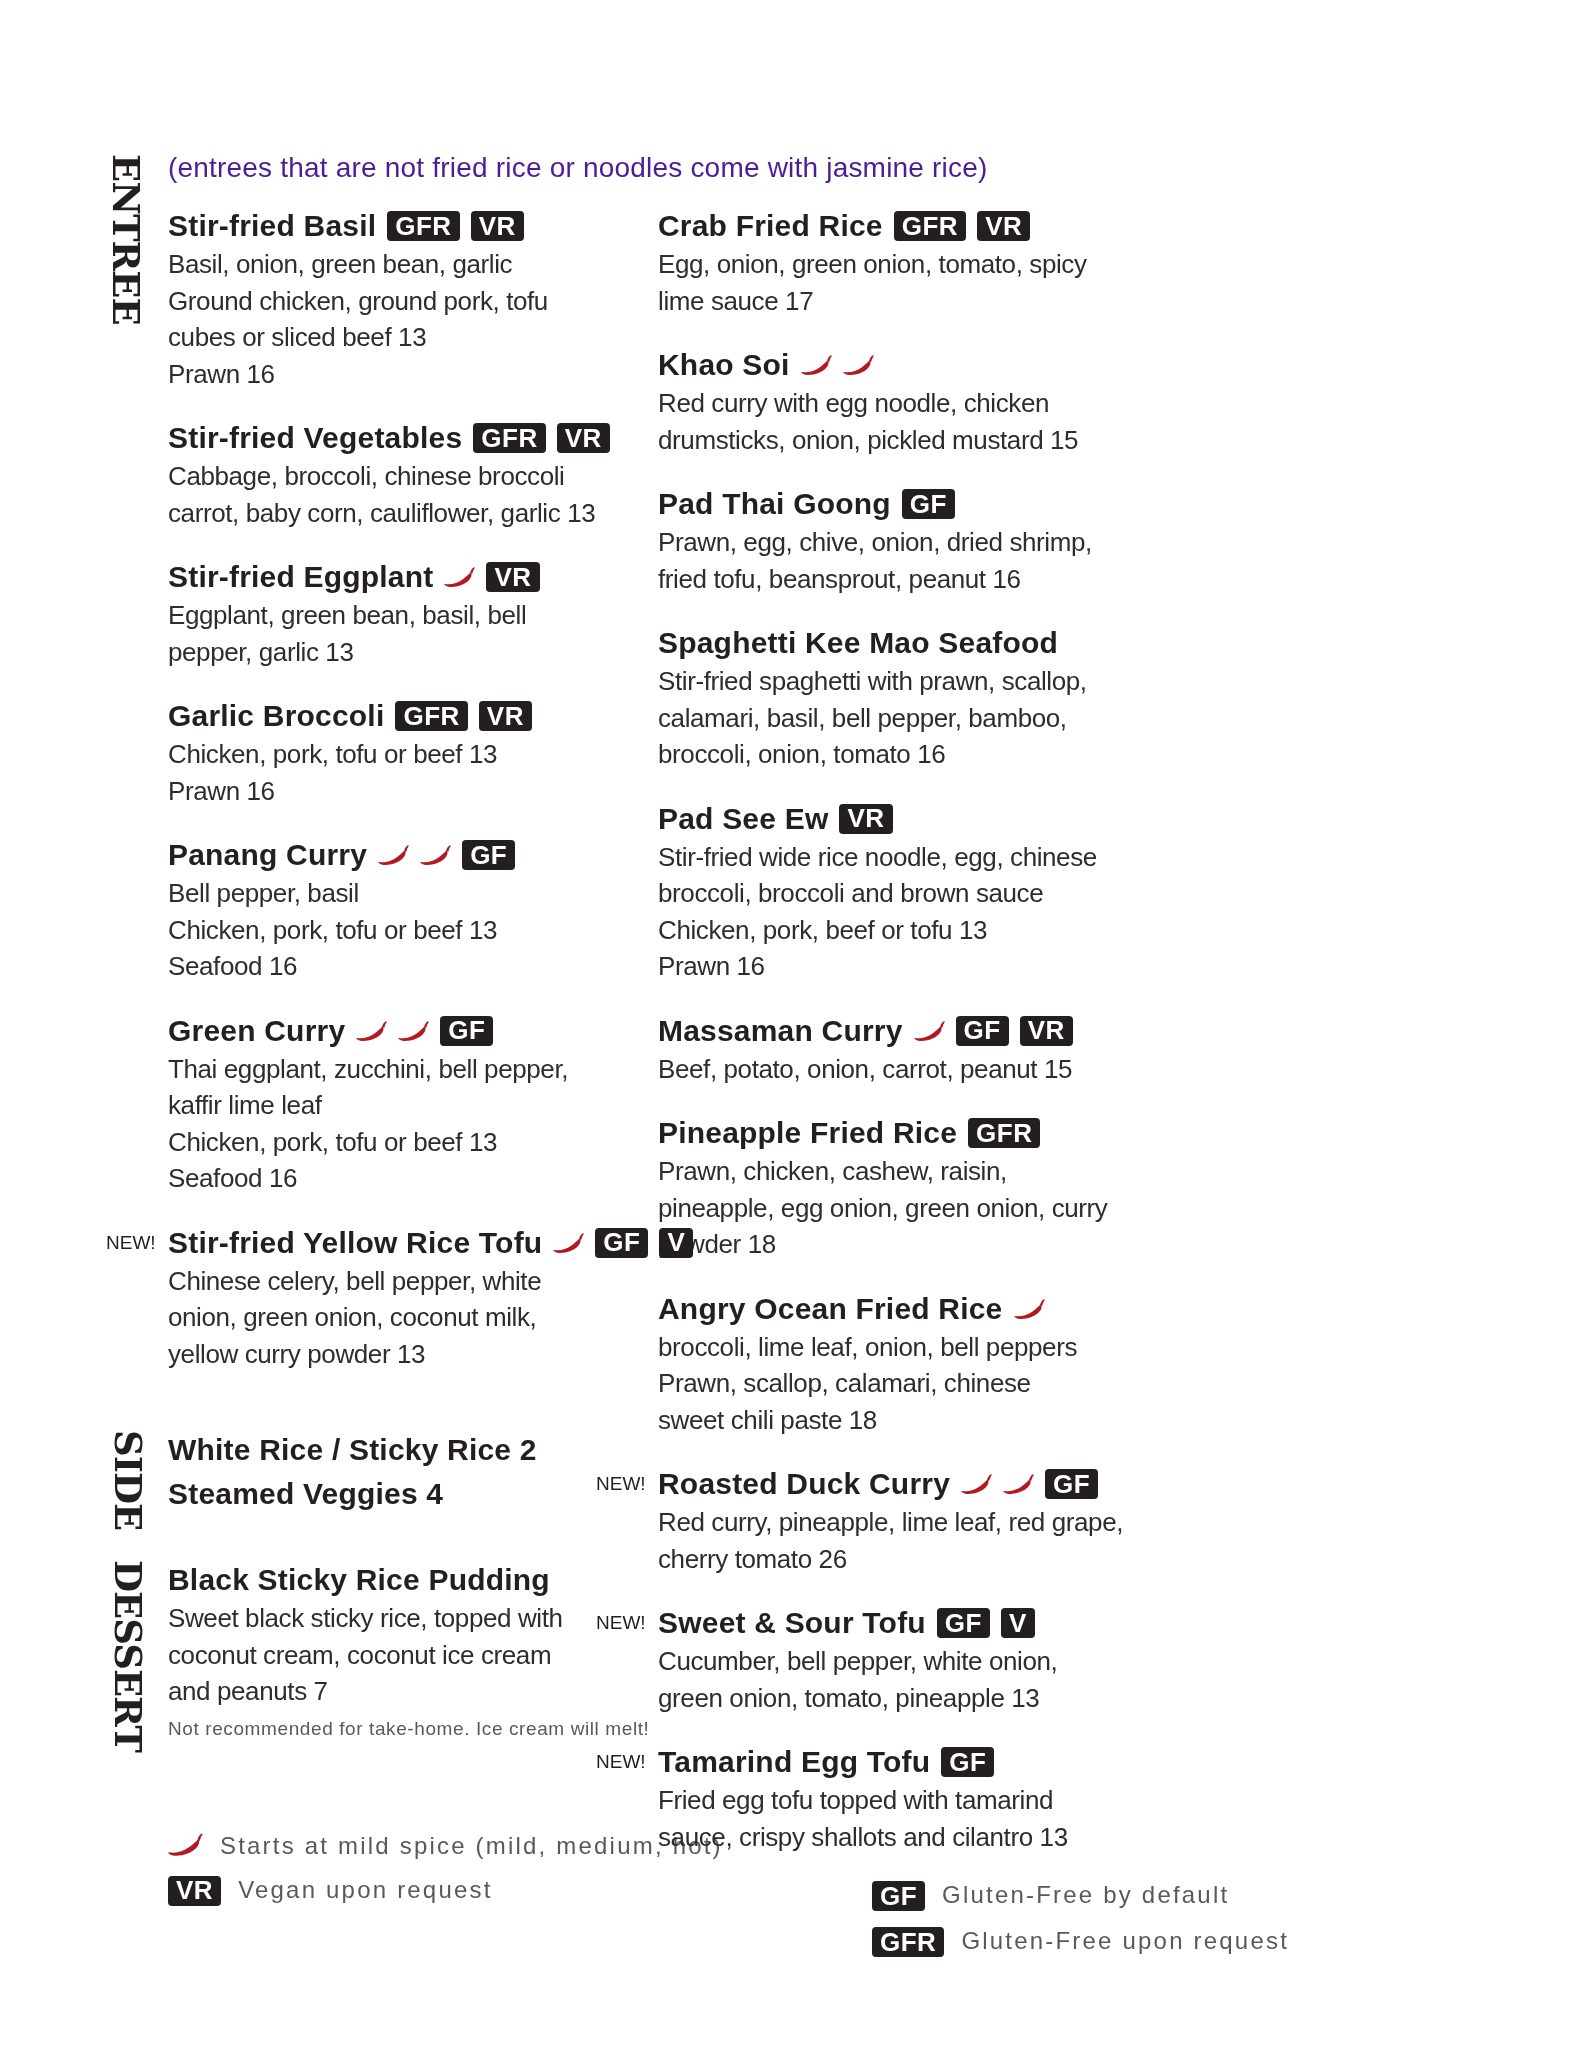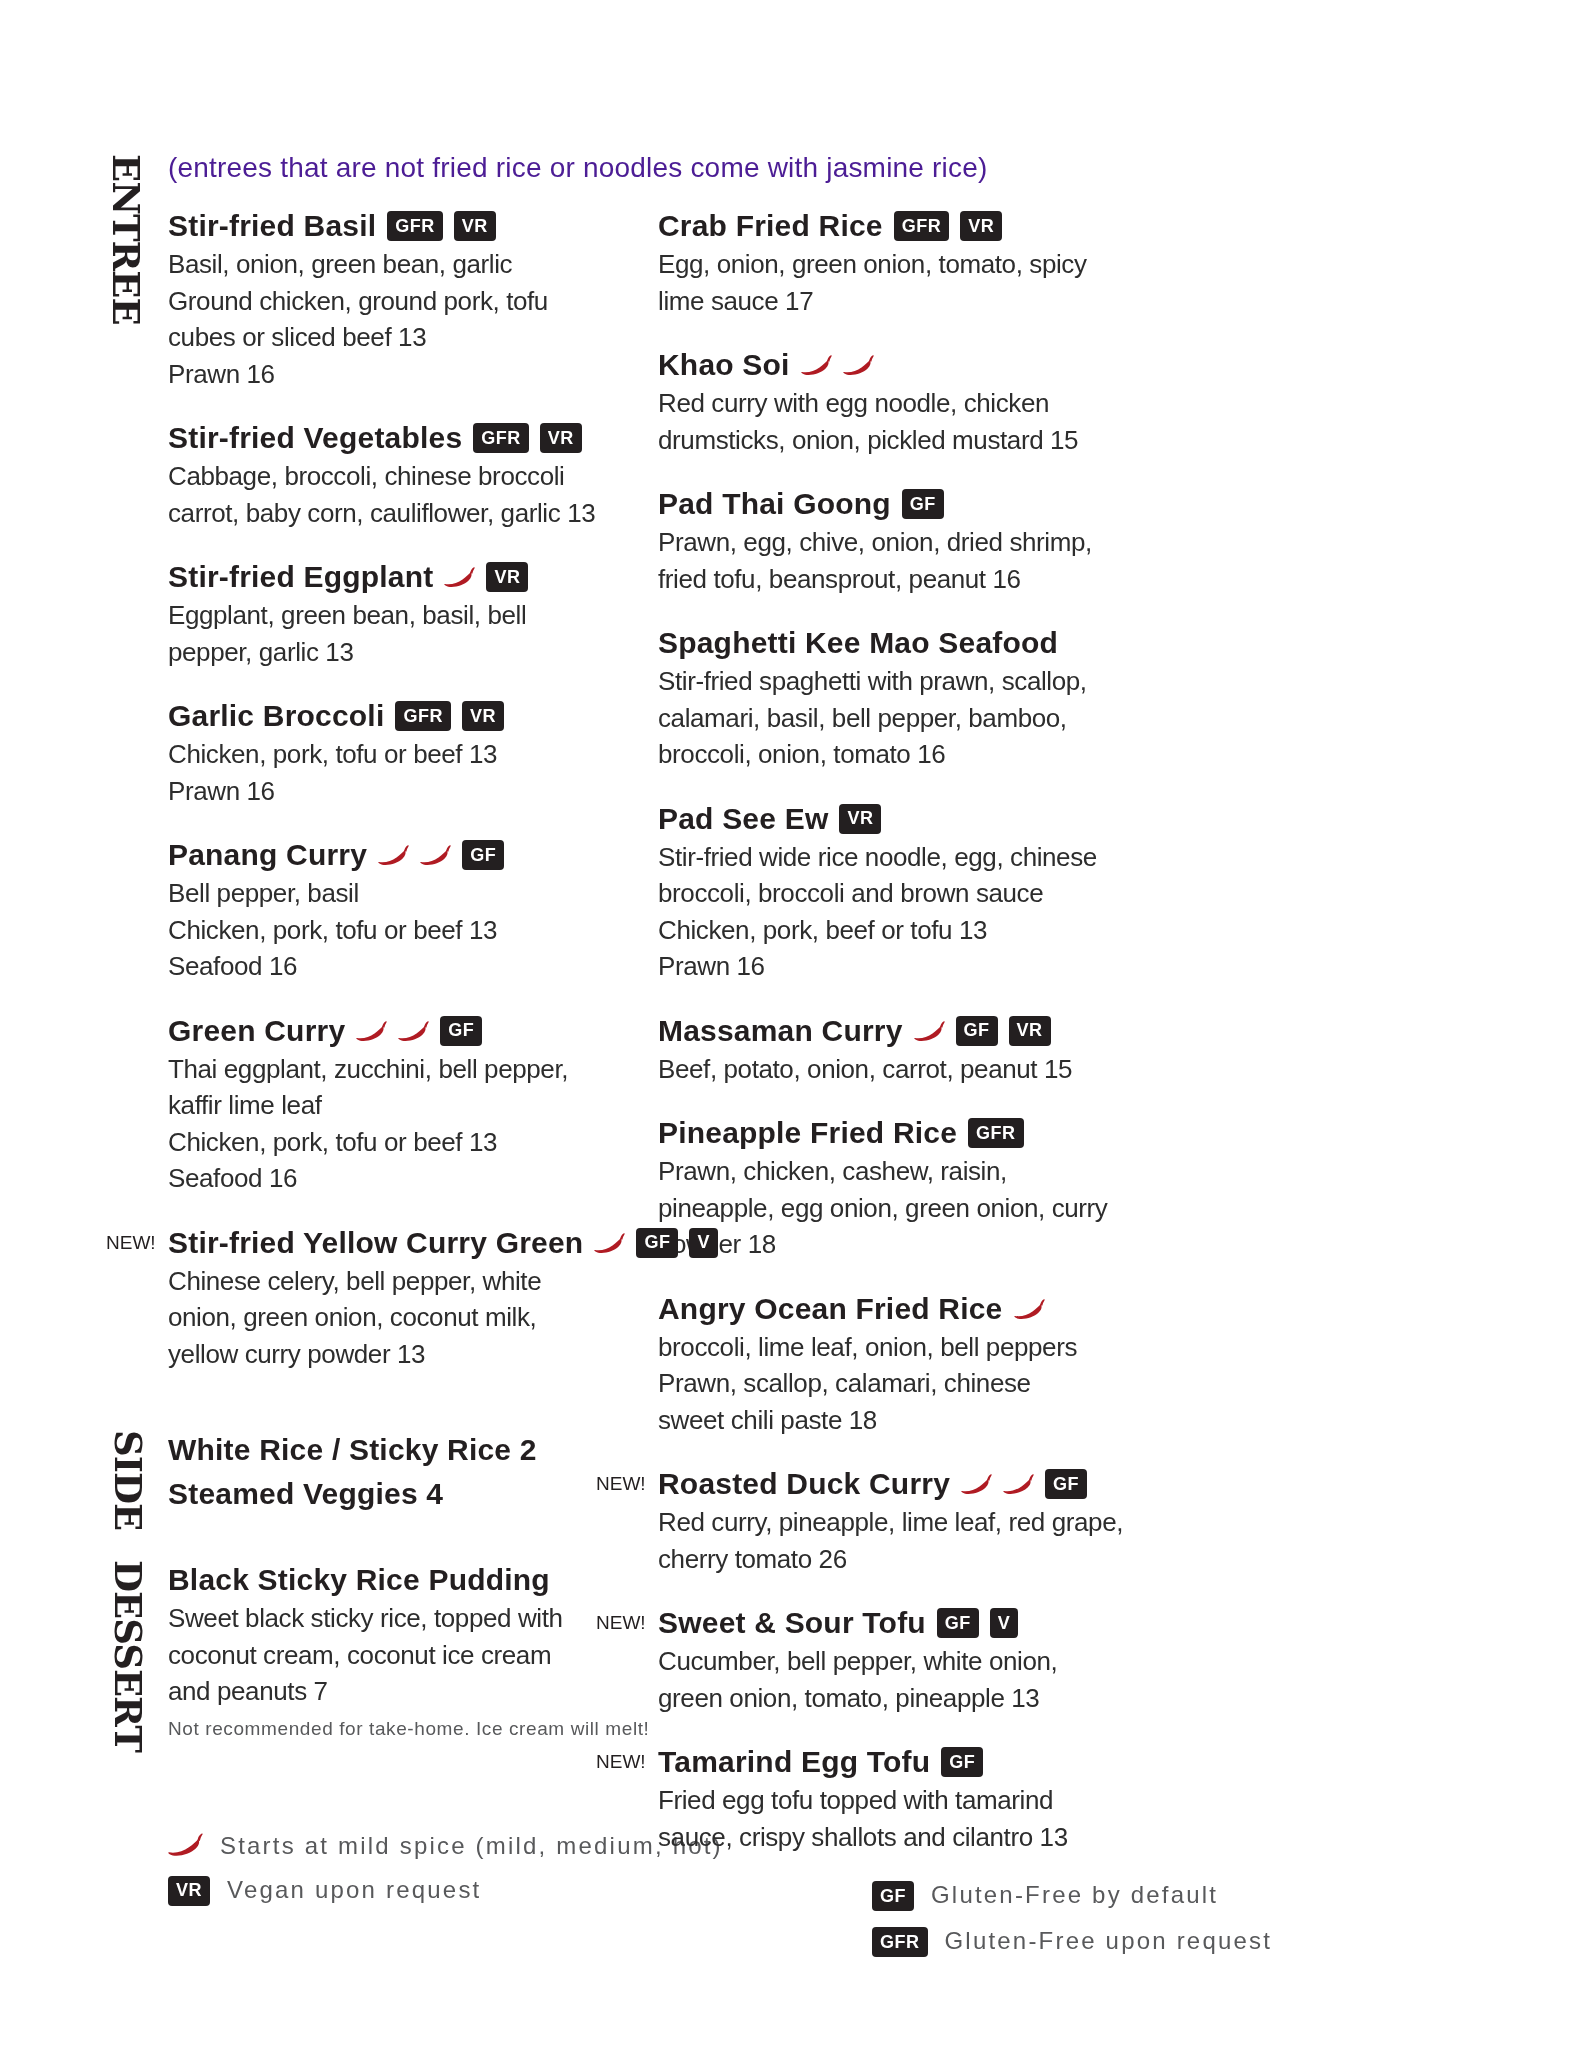--- a/index.html
+++ b/index.html
@@ -15,21 +15,21 @@
 
   .columns { display:flex; padding-left:168px; }
   .col-left  { width:490px; flex:none; }
   .col-right { width:640px; flex:none; }
 
   .item { margin-bottom:26px; }
   .title-row { position:relative; display:flex; align-items:center; gap:11px; height:40px; white-space:nowrap; }
   .item-name { font-weight:700; font-size:30px; letter-spacing:0.2px; color:#231f20; }
   .new-tag { position:absolute; left:-62px; font-size:19px; font-weight:400; color:#231f20; }
   .badge { display:inline-flex; align-items:center; justify-content:center;
-           background:#231f20; color:#ffffff; font-weight:700; font-size:18px;
+           background:#231f20; color:#ffffff; font-weight:700; font-size:26px;
            height:30px; padding:0 8px; border-radius:4px; letter-spacing:0.5px; }
   .chili { width:31px; height:22px; fill:#b01b23; flex:none; }
   .desc-line { font-size:26px; line-height:36.5px; color:#2d2d2d; letter-spacing:-0.4px; white-space:nowrap; }
 
   .side-section { position:relative; margin-top:56px; }
   .side-label { position:absolute; left:-62px; top:2px; }
   .side-item { font-weight:700; font-size:30px; line-height:44px; letter-spacing:0.2px; white-space:nowrap; }
 
   .dessert-section { position:relative; margin-top:44px; }
   .dessert-label { position:absolute; left:-62px; top:0; }
@@ -134,21 +134,21 @@
         </div>
         <div class="desc-line">Thai eggplant, zucchini, bell pepper,</div>
         <div class="desc-line">kaffir lime leaf</div>
         <div class="desc-line">Chicken, pork, tofu or beef 13</div>
         <div class="desc-line">Seafood 16</div>
       </div>
 
       <div class="item">
         <div class="title-row">
           <span class="new-tag">NEW!</span>
-          <span class="item-name">Stir-fried Yellow Curry Green</span>
+          <span class="item-name">Stir-fried Yellow Rice Tofu</span>
           <svg class="chili" viewBox="0 0 34 24">
               <use href="#chili"></use>
             </svg>
           <span class="badge">GF</span>
           <span class="badge">V</span>
         </div>
         <div class="desc-line">Chinese celery, bell pepper, white</div>
         <div class="desc-line">onion, green onion, coconut milk,</div>
         <div class="desc-line">yellow curry powder 13</div>
       </div>

